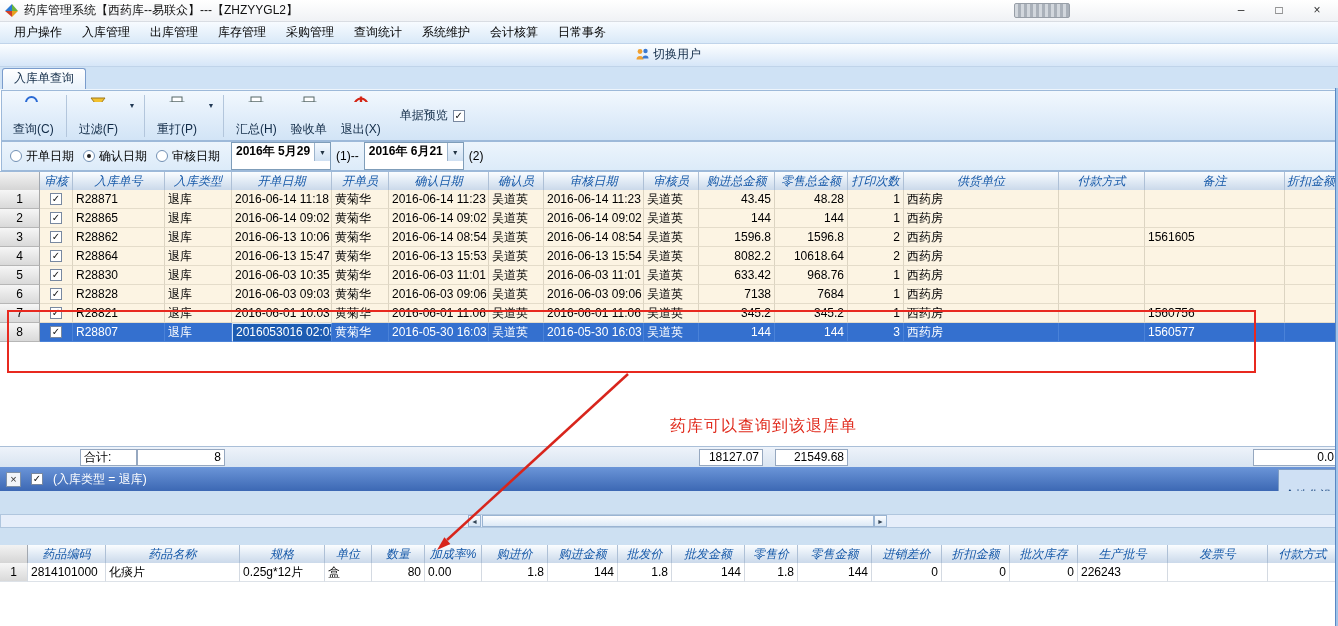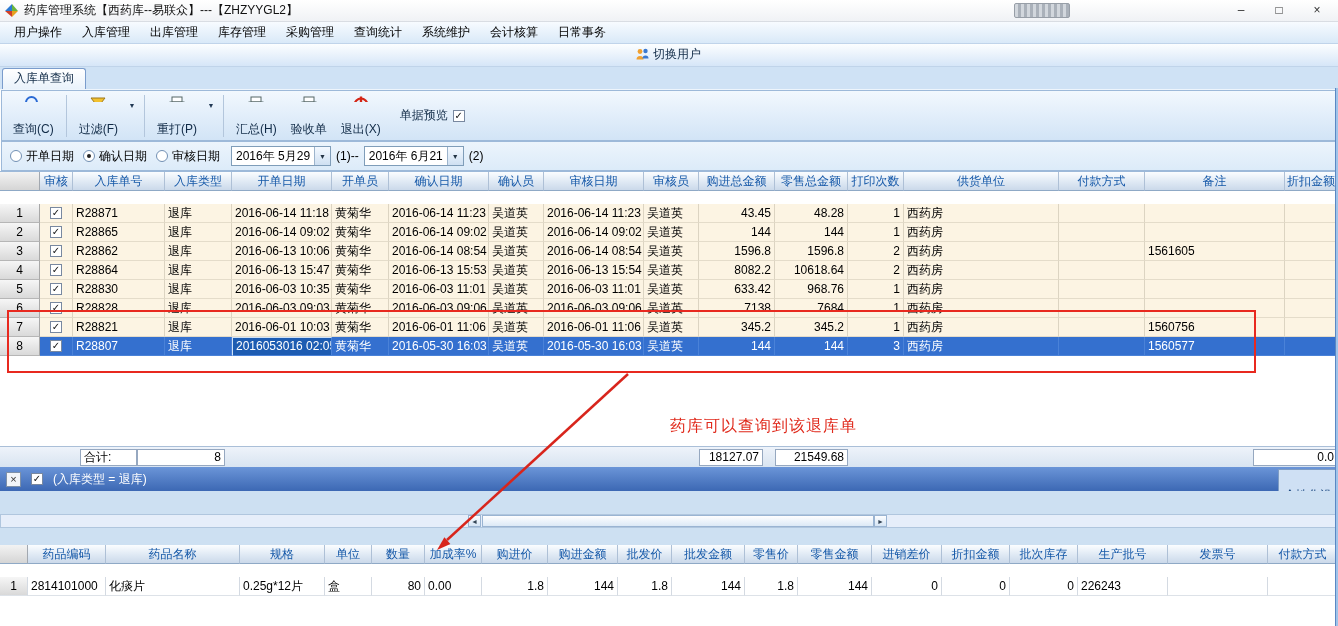--- a/index.html
+++ b/index.html
@@ -34,27 +34,27 @@
   .tlabel{font-size:12px;color:#102a46;white-space:nowrap;}
   .caretbtn{width:14px;height:46px;display:flex;align-items:flex-start;justify-content:center;padding-top:9px;font-size:7px;color:#223a55;}
   .vsep{width:1px;height:42px;background:#b3c6dc;margin:0 5px;}
   .previewwrap{display:flex;align-items:center;gap:5px;margin-left:12px;color:#102a46;}
 
   
   .datebar{position:absolute;top:141px;left:1px;right:1px;height:30px;background:linear-gradient(#ecf4fc,#dcebf9);border:1px solid #9db9d9;display:flex;align-items:center;padding-left:8px;}
   .radio{display:flex;align-items:center;gap:4px;margin-right:9px;color:#000;}
   .rdot{width:12px;height:12px;border-radius:50%;background:#fff;border:1px solid #7290b4;position:relative;}
   .rdot.on::after{content:"";position:absolute;left:3px;top:3px;width:4px;height:4px;border-radius:50%;background:#222;}
-  .combo{display:flex;align-items:flex-end;height:20px;background:#fff;border:1px solid #7f9db9;margin:0 2px;}
+  .combo{display:flex;align-items:flex-start;height:28px;background:#fff;border:1px solid #7f9db9;margin:0 2px;font-weight:bold;}
   .cval{padding:0 4px;min-width:74px;white-space:nowrap;}
   .cdrop{width:16px;height:18px;background:linear-gradient(#f4f9ff,#cfe0f2);border-left:1px solid #9db4cc;font-size:7px;display:flex;align-items:center;justify-content:center;color:#234;}
   .dlbl{margin:0 3px;}
 
   
-  .ghead{display:flex;height:32px;}
+  .ghead{display:flex;height:18px;font-style:italic;}
   .hcell{height:19px;line-height:18px;text-align:center;font-size:12px;color:#1558a8;background:linear-gradient(#fbfdff,#dfe9f4 55%,#cbd9ea);border-right:1px solid #aec0d6;border-bottom:1px solid #8fa9c6;overflow:hidden;white-space:nowrap;flex:0 0 auto;}
   .corner{background:linear-gradient(#f3f3f3,#d5d5d5);border-right:1px solid #a2a8b0;}
   .gbody{display:flex;flex-direction:column;}
   .grow{display:flex;height:19px;background:#fcf4e3;}
   .cell{height:19px;line-height:18px;padding:0 3px;font-size:12px;color:#000;border-right:1px solid #dcd4c2;border-bottom:1px solid #e4dcca;overflow:hidden;white-space:nowrap;flex:0 0 auto;}
   .rn{background:linear-gradient(#f6f6f6,#d9d9d9);border-right:1px solid #a8a8a8;border-bottom:1px solid #b6b6b6;text-align:center;padding:0;color:#000;}
   .ckc{display:flex;align-items:center;justify-content:center;padding:0;}
   .cb{display:inline-block;width:12px;height:12px;background:#fff;border:1px solid #7888a0;font-size:10px;line-height:10px;text-align:center;color:#111;}
   .grow.sel{background:#3470cf;}
   .grow.sel .cell{color:#fff;border-right-color:#4a82d8;border-bottom-color:#4a82d8;}

